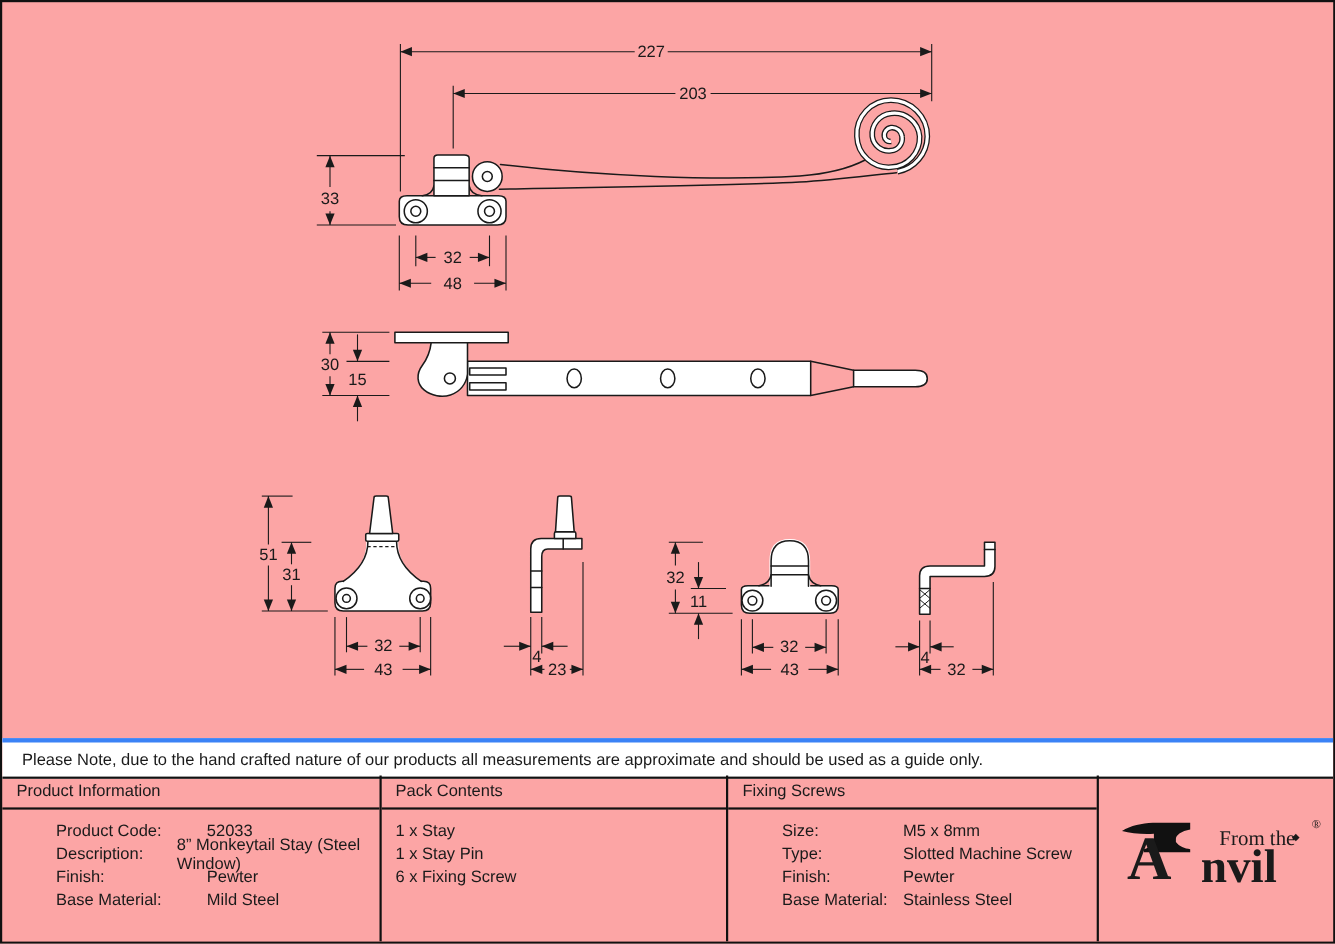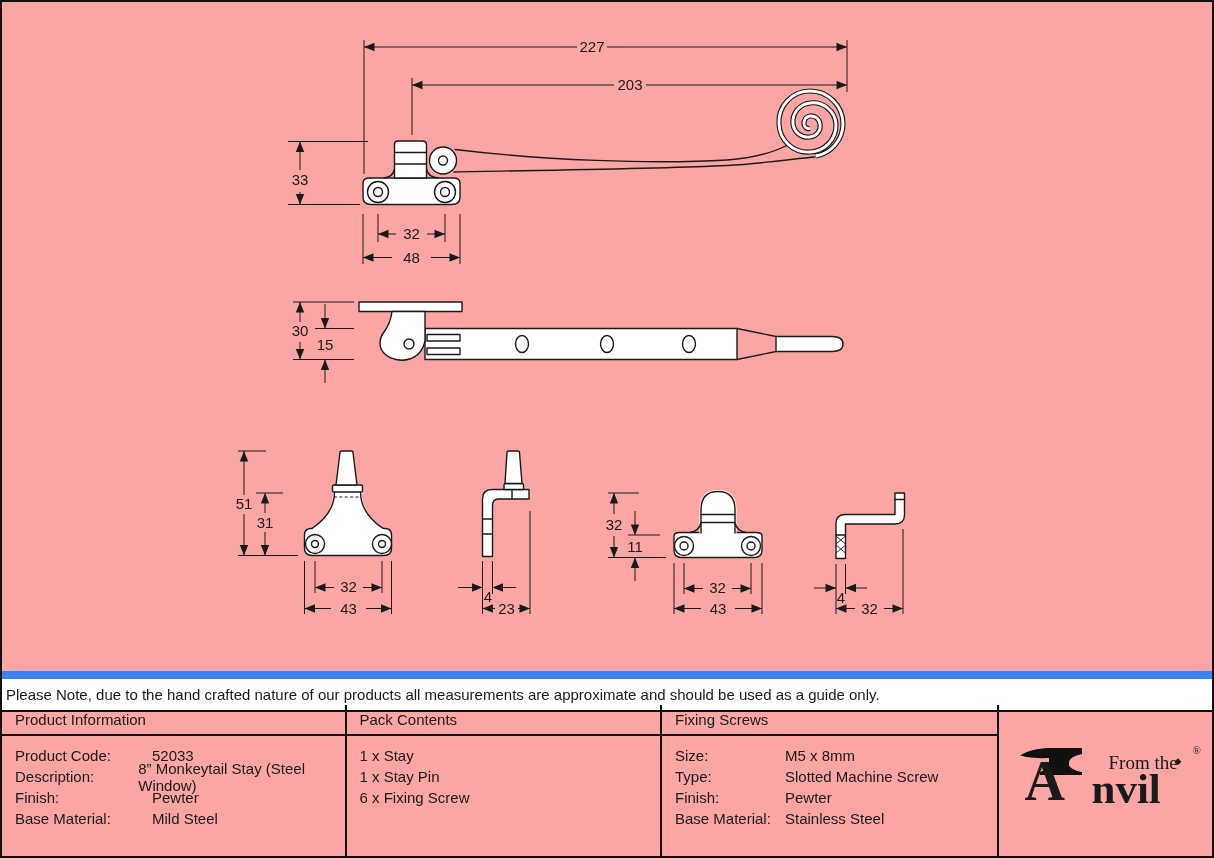--- a/index.html
+++ b/index.html
@@ -20,34 +20,34 @@
   .fw {fill:#fff;stroke:none;}
   .d  {stroke:#1a1a1a;stroke-width:1;fill:none;}
   .dd {stroke:#1a1a1a;stroke-width:1.1;fill:none;stroke-dasharray:3 2.4;}
   .hx {stroke:#1a1a1a;stroke-width:0.9;}
   .sp1{fill:none;stroke:#1a1a1a;stroke-width:5.2;}
   .sp2{fill:none;stroke:#fff;stroke-width:2.9;}
   .dt {font-family:"Liberation Sans",sans-serif;font-size:15px;fill:#1a1a1a;text-anchor:middle;}
   
   .note{
     position:absolute;left:0;right:0;top:669px;height:31px;
-    border-top:8px solid #3b82f6;border-bottom:2.5px solid #111;
-    line-height:31px;padding-left:4px;font-size:15px;
+    border-top:4px solid #3b82f6;border-bottom:2.5px solid #111;
+    line-height:31px;padding-left:18px;font-size:15px;
     background:#fff;
   }
   
   .tbl{position:absolute;left:0;right:0;top:702.5px;bottom:0;display:flex;}
   .col{border-right:2.5px solid #111;box-sizing:border-box;}
   .col.c1{width:344.5px;}
   .col.c2{width:315.5px;}
   .col.c3{width:336.5px;}
   .col.c4{flex:1;border-right:none;position:relative;}
   .hdr{height:23px;padding:6px 2px 0 13px;border-bottom:2.5px solid #111;font-size:15px;}
   .bd{padding:10px 0 0 13px;font-size:15px;}
-  .row{display:flex;height:20.8px;align-items:center;}
+  .row{display:flex;height:20.8px;align-items:center;margin-left:36px;}
   .lbl{width:137px;}
   .c3 .lbl{width:110px;}
   .item{height:20.8px;display:flex;align-items:center;}
   
   .logo{position:absolute;left:18px;top:40px;width:195px;height:72px;}
   .logo .anvil{position:absolute;left:2px;top:2px;}
   .logo .bigA{position:absolute;left:8px;top:8px;font-family:"Liberation Serif",serif;font-weight:700;font-size:56px;line-height:1;}
   .logo .nvil{position:absolute;left:47px;top:22px;font-family:"Liberation Serif",serif;font-weight:700;font-size:43px;line-height:1;margin-left:28px;}
   .logo .fromthe{position:absolute;left:92px;top:7px;font-family:"Liberation Serif",serif;font-size:19px;}
   .logo .dia{position:absolute;left:158px;top:11px;font-size:9px;}

